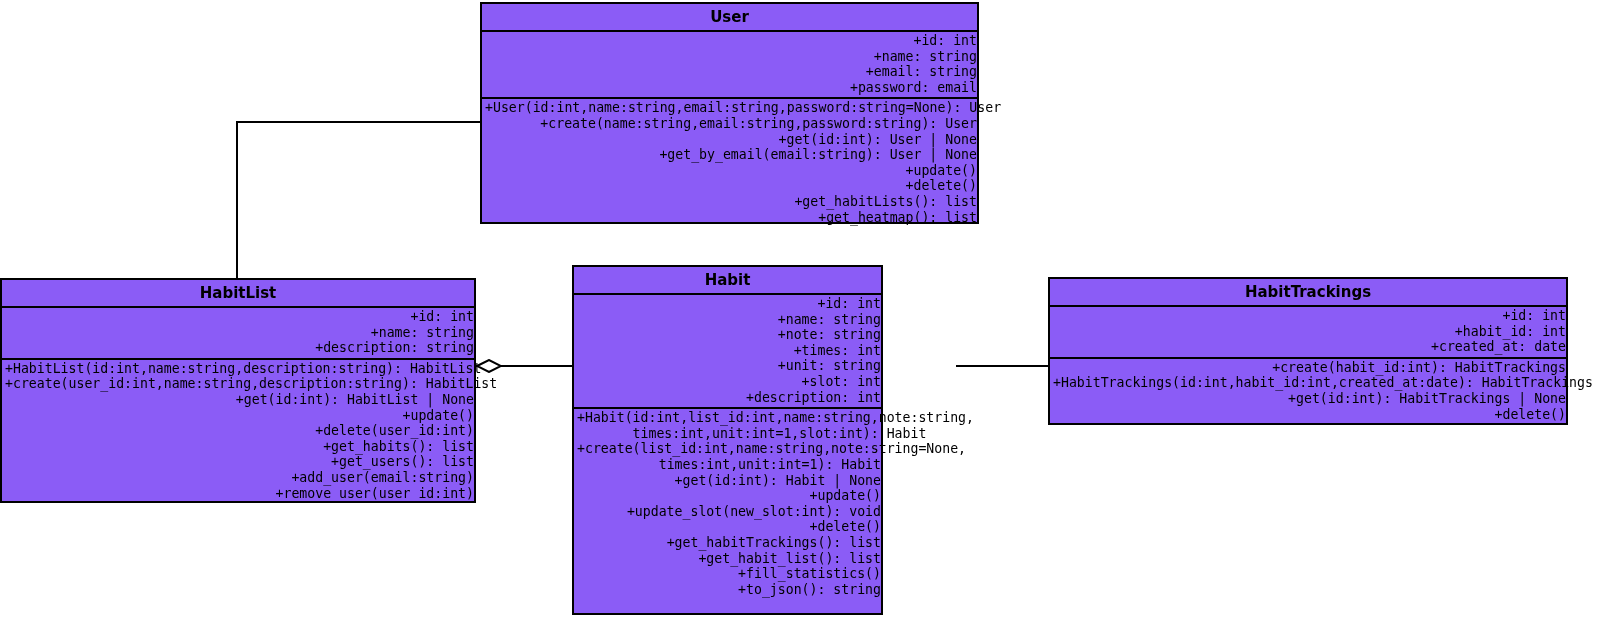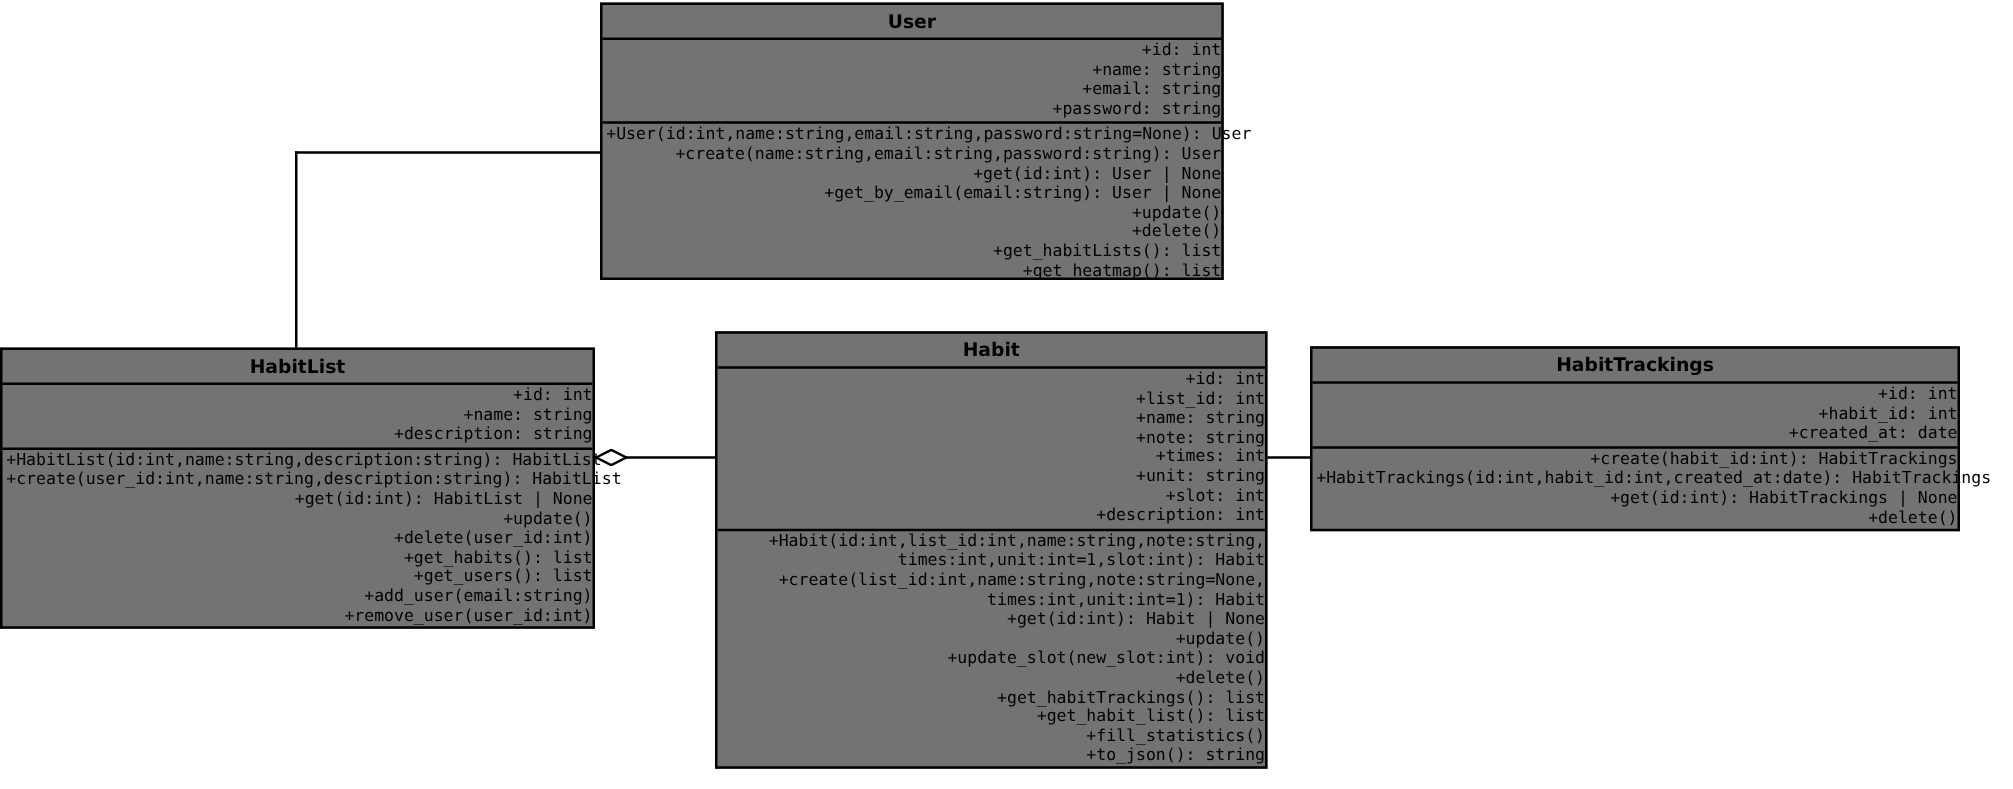--- a/index.html
+++ b/index.html
@@ -18,21 +18,21 @@
     width: 1610px;
     height: 631px;
     background: #ffffff;
     overflow: hidden;
   }
 
   
   .uml-class {
     position: absolute;
     box-sizing: border-box;
-    background: #737373;
+    background: #8b5cf6;
     border: 2px solid #000000;
     z-index: 5;
   }
   .uml-title {
     box-sizing: border-box;
     text-align: center;
     font-family: "DejaVu Sans", sans-serif;
     font-weight: bold;
     font-size: 15px;
     line-height: 26px;
@@ -97,21 +97,21 @@
   </div>
 
   <div class="conn conn-h" style="left:956px; top:365px; width:94px;"></div>
 
   <div class="uml-class" style="left:480px; top:2px; width:499px; height:222px;">
     <div class="uml-title">User</div>
     <div class="uml-section uml-attrs">
       <div class="uml-line">+id: int</div>
       <div class="uml-line">+name: string</div>
       <div class="uml-line">+email: string</div>
-      <div class="uml-line">+password: string</div>
+      <div class="uml-line">+password: email</div>
     </div>
     <div class="uml-section uml-methods">
       <div class="uml-line">+User(id:int,name:string,email:string,password:string=None): User</div>
       <div class="uml-line">+create(name:string,email:string,password:string): User</div>
       <div class="uml-line">+get(id:int): User | None</div>
       <div class="uml-line">+get_by_email(email:string): User | None</div>
       <div class="uml-line">+update()</div>
       <div class="uml-line">+delete()</div>
       <div class="uml-line">+get_habitLists(): list</div>
       <div class="uml-line">+get_heatmap(): list</div>
@@ -131,25 +131,24 @@
       <div class="uml-line">+get(id:int): HabitList | None</div>
       <div class="uml-line">+update()</div>
       <div class="uml-line">+delete(user_id:int)</div>
       <div class="uml-line">+get_habits(): list</div>
       <div class="uml-line">+get_users(): list</div>
       <div class="uml-line">+add_user(email:string)</div>
       <div class="uml-line">+remove_user(user_id:int)</div>
     </div>
   </div>
 
-  <div class="uml-class" style="left:572px; top:265px; width:442px; height:350px;">
+  <div class="uml-class" style="left:572px; top:265px; width:311px; height:350px;">
     <div class="uml-title">Habit</div>
     <div class="uml-section uml-attrs">
       <div class="uml-line">+id: int</div>
-      <div class="uml-line">+list_id: int</div>
       <div class="uml-line">+name: string</div>
       <div class="uml-line">+note: string</div>
       <div class="uml-line">+times: int</div>
       <div class="uml-line">+unit: string</div>
       <div class="uml-line">+slot: int</div>
       <div class="uml-line">+description: int</div>
     </div>
     <div class="uml-section uml-methods">
       <div class="uml-line">+Habit(id:int,list_id:int,name:string,note:string,</div>
       <div class="uml-line">       times:int,unit:int=1,slot:int): Habit</div>

